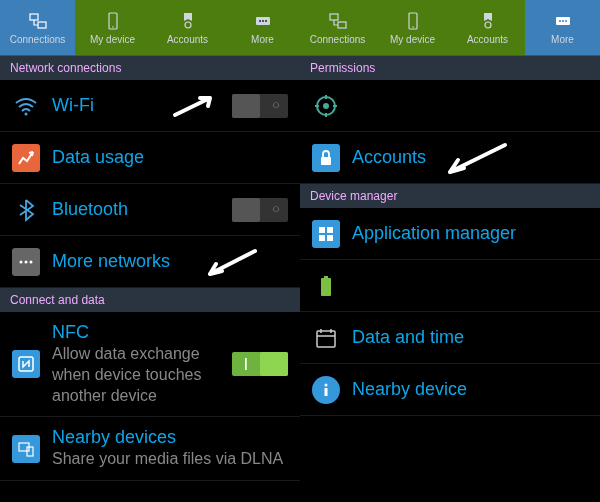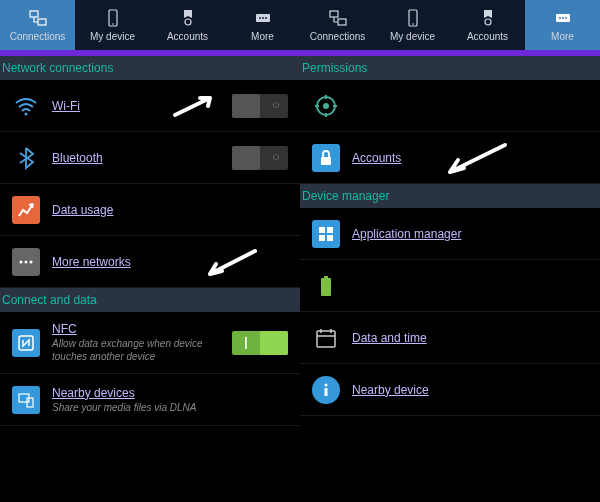--- a/index.html
+++ b/index.html
@@ -1,28 +1,28 @@
 <!DOCTYPE html>
 <html><head>
 <meta charset="utf-8">
 <style>
 * { margin: 0; padding: 0; box-sizing: border-box; }
 body { background: #000; font-family: Arial, sans-serif; color: #fff; width: 600px; height: 502px; overflow: hidden; }
 .container { display: flex; width: 600px; height: 502px; }
 .pane { width: 300px; background: #000; }
-.tabbar { display: flex; height: 56px; background: #0f172a; border-bottom: 6px solid #6d28d9; }
+.tabbar { display: flex; height: 56px; background: #4d7c0f; border-bottom: 1px solid #6d28d9; }
 .tab { flex: 1; display: flex; flex-direction: column; align-items: center; justify-content: center; font-size: 10px; color: #cdd6e0; gap: 3px; cursor: pointer; }
 .tab.selected { background: #3d7fb8; }
 .tab-icon { width: 20px; height: 20px; display: flex; align-items: center; justify-content: center; }
-.section-header { background: #2a3340; color: #14b8a6; font-size: 12px; padding: 5px 2px; height: 24px; display: flex; align-items: center; }
+.section-header { background: #2a3340; color: #f0abfc; font-size: 12px; padding: 5px 10px; height: 24px; display: flex; align-items: center; }
 .row { display: flex; align-items: center; padding: 10px 12px; border-bottom: 1px solid #1a1a1a; min-height: 52px; position: relative; }
 .row-icon { width: 28px; height: 28px; margin-right: 12px; flex-shrink: 0; display: flex; align-items: center; justify-content: center; border-radius: 3px; }
 .row-text { flex: 1; }
-.row-title { font-size: 12px; color: #c4b5fd; text-decoration: underline; }
-.row-sub { font-size: 10px; color: #888; line-height: 1.3; margin-top: 1px; font-style: italic; }
+.row-title { font-size: 18px; color: #0ea5e9; }
+.row-sub { font-size: 16px; color: #888; line-height: 1.3; margin-top: 1px; }
 .toggle { width: 56px; height: 24px; background: #333; border-radius: 2px; position: relative; flex-shrink: 0; }
 .toggle-knob { width: 28px; height: 24px; background: #555; border-radius: 2px; position: absolute; top: 0; }
 .toggle.off .toggle-knob { left: 0; background: #555; }
 .toggle.on { background: #6fb33f; }
 .toggle.on .toggle-knob { right: 0; background: #8ed550; }
 .toggle.off::after { content: "○"; position: absolute; right: 8px; top: 3px; color: #888; font-size: 13px; }
 .toggle.on::after { content: "|"; position: absolute; left: 12px; top: 3px; color: #fff; font-size: 13px; font-weight: bold; }
 .arrow-annotation { position: absolute; pointer-events: none; z-index: 10; }
 </style>
 </head>
@@ -89,42 +89,42 @@
         </div>
       <div class="toggle off">
           <div class="toggle-knob"></div>
         </div>
       <svg class="arrow-annotation" style="left:170px;top:10px" width="50" height="30" viewBox="0 0 50 30">
           <path d="M5 25 L40 8 M40 8 L30 8 M40 8 L38 16" stroke="#fff" stroke-width="4" fill="none" stroke-linecap="round"></path>
         </svg>
     </div>
 
     <div class="row">
+      <div class="row-icon" style="background:#e8663c">
+          <svg width="20" height="20" viewBox="0 0 20 20">
+            <path d="M3 16 L7 10 L11 13 L17 4" fill="none" stroke="#fff" stroke-width="2"></path>
+            <path d="M17 4 L13 5 M17 4 L16 8" fill="none" stroke="#fff" stroke-width="2"></path>
+          </svg>
+        </div>
+      <div class="row-text">
+          <div class="row-title">Data usage</div>
+        </div>
+    </div>
+
+    <div class="row">
       <div class="row-icon">
           <svg width="26" height="26" viewBox="0 0 26 26">
             <path d="M13 3 L13 23 L20 17 L7 8 M13 3 L20 9 L7 18" fill="none" stroke="#4aa3e0" stroke-width="1.8"></path>
           </svg>
         </div>
       <div class="row-text">
           <div class="row-title">Bluetooth</div>
         </div>
       <div class="toggle off">
           <div class="toggle-knob"></div>
-        </div>
-    </div>
-
-    <div class="row">
-      <div class="row-icon" style="background:#e8663c">
-          <svg width="20" height="20" viewBox="0 0 20 20">
-            <path d="M3 16 L7 10 L11 13 L17 4" fill="none" stroke="#fff" stroke-width="2"></path>
-            <path d="M17 4 L13 5 M17 4 L16 8" fill="none" stroke="#fff" stroke-width="2"></path>
-          </svg>
-        </div>
-      <div class="row-text">
-          <div class="row-title">Data usage</div>
         </div>
     </div>
 
     <div class="row">
       <div class="row-icon" style="background:#666">
           <svg width="20" height="20" viewBox="0 0 20 20">
             <circle cx="5" cy="10" r="1.5" fill="#fff"></circle>
             <circle cx="10" cy="10" r="1.5" fill="#fff"></circle>
             <circle cx="15" cy="10" r="1.5" fill="#fff"></circle>
           </svg>

